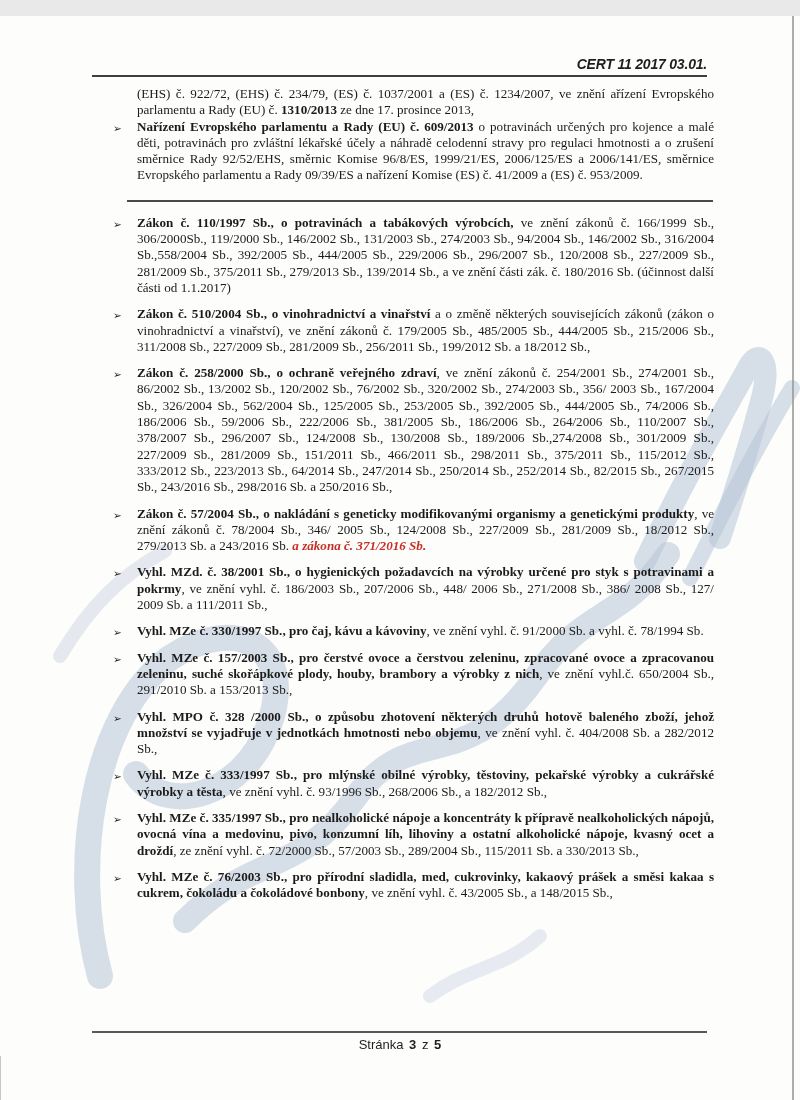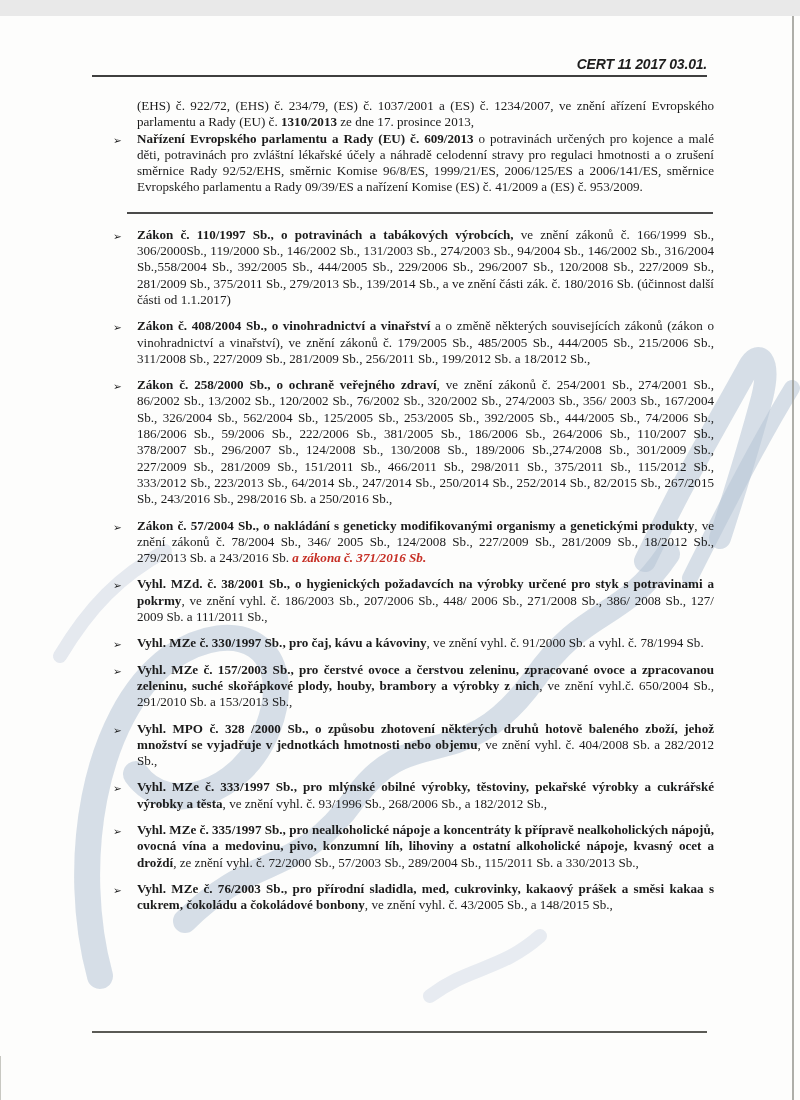--- a/index.html
+++ b/index.html
@@ -12,21 +12,21 @@
   .scan-edge-left{position:absolute;top:1040px;left:0;width:1px;height:60px;background:#c8c8c2;}
 
   .header-code{
     position:absolute;top:40px;left:92px;width:615px;text-align:right;
     font-family:"Liberation Sans", sans-serif;font-style:italic;font-weight:600;
     font-size:14px;letter-spacing:-.2px;color:#1e1e1e;
   }
   .header-rule{position:absolute;top:59px;left:92px;width:615px;height:2px;background:#3f3f3f;}
 
   .content{
-    position:absolute;top:82px;left:137px;width:577px;
+    position:absolute;top:70px;left:137px;width:577px;
     font-size:13.1px;line-height:16.3px;text-align:justify;
   }
   .content p{margin:0;}
   .para{margin:0 0 10px 0;}
   .li{position:relative;margin:0 0 10px 0;}
   .blt{
     position:absolute;left:-24px;top:1px;
     font-family:"DejaVu Sans", sans-serif;font-size:10.5px;color:#1b1b1b;
   }
   b{font-weight:bold;}
@@ -77,21 +77,21 @@
 
     <div class="section-sep"></div>
 
     <div class="li">
       <span class="blt">➢</span>
       <p><b>Zákon č. 110/1997 Sb., o potravinách a tabákových výrobcích,</b><span> ve znění zákonů č. 166/1999 Sb., 306/2000Sb., 119/2000 Sb., 146/2002 Sb., 131/2003 Sb., 274/2003 Sb., 94/2004 Sb., 146/2002 Sb., 316/2004 Sb.,558/2004 Sb., 392/2005 Sb., 444/2005 Sb., 229/2006 Sb., 296/2007 Sb., 120/2008 Sb., 227/2009 Sb., 281/2009 Sb., 375/2011 Sb., 279/2013 Sb., 139/2014 Sb., a ve znění části zák. č. 180/2016 Sb. (účinnost další části od 1.1.2017)</span></p>
     </div>
 
     <div class="li">
       <span class="blt">➢</span>
-      <p><b>Zákon č. 408/2004 Sb., o vinohradnictví a vinařství</b><span> a o změně některých souvisejících zákonů (zákon o vinohradnictví a vinařství), ve znění zákonů č. 179/2005 Sb., 485/2005 Sb., 444/2005 Sb., 215/2006 Sb., 311/2008 Sb., 227/2009 Sb., 281/2009 Sb., 256/2011 Sb., 199/2012 Sb. a 18/2012 Sb.,</span></p>
+      <p><b>Zákon č. 510/2004 Sb., o vinohradnictví a vinařství</b><span> a o změně některých souvisejících zákonů (zákon o vinohradnictví a vinařství), ve znění zákonů č. 179/2005 Sb., 485/2005 Sb., 444/2005 Sb., 215/2006 Sb., 311/2008 Sb., 227/2009 Sb., 281/2009 Sb., 256/2011 Sb., 199/2012 Sb. a 18/2012 Sb.,</span></p>
     </div>
 
     <div class="li">
       <span class="blt">➢</span>
       <p><b>Zákon č. 258/2000 Sb., o ochraně veřejného zdraví</b><span>, ve znění zákonů č. 254/2001 Sb., 274/2001 Sb., 86/2002 Sb., 13/2002 Sb., 120/2002 Sb., 76/2002 Sb., 320/2002 Sb., 274/2003 Sb., 356/ 2003 Sb., 167/2004 Sb., 326/2004 Sb., 562/2004 Sb., 125/2005 Sb., 253/2005 Sb., 392/2005 Sb., 444/2005 Sb., 74/2006 Sb., 186/2006 Sb., 59/2006 Sb., 222/2006 Sb., 381/2005 Sb., 186/2006 Sb., 264/2006 Sb., 110/2007 Sb., 378/2007 Sb., 296/2007 Sb., 124/2008 Sb., 130/2008 Sb., 189/2006 Sb.,274/2008 Sb., 301/2009 Sb., 227/2009 Sb., 281/2009 Sb., 151/2011 Sb., 466/2011 Sb., 298/2011 Sb., 375/2011 Sb., 115/2012 Sb., 333/2012 Sb., 223/2013 Sb., 64/2014 Sb., 247/2014 Sb., 250/2014 Sb., 252/2014 Sb., 82/2015 Sb., 267/2015 Sb., 243/2016 Sb., 298/2016 Sb. a 250/2016 Sb.,</span></p>
     </div>
 
     <div class="li">
       <span class="blt">➢</span>
       <p><b>Zákon č. 57/2004 Sb., o nakládání s geneticky modifikovanými organismy a genetickými produkty</b><span>, ve znění zákonů č. 78/2004 Sb., 346/ 2005 Sb., 124/2008 Sb., 227/2009 Sb., 281/2009 Sb., 18/2012 Sb., 279/2013 Sb. a 243/2016 Sb.</span><span class="red"> a zákona č. 371/2016 Sb.</span></p>
@@ -128,14 +128,15 @@
     </div>
 
     <div class="li">
       <span class="blt">➢</span>
       <p><b>Vyhl. MZe č. 76/2003 Sb., pro přírodní sladidla, med, cukrovinky, kakaový prášek a směsi kakaa s cukrem, čokoládu a čokoládové bonbony</b><span>, ve znění vyhl. č. 43/2005 Sb., a 148/2015 Sb.,</span></p>
     </div>
 
   </div>
 
   <div class="footer-rule"></div>
+  <div class="footer-text"><span>Stránka</span> <b>3</b> <span>z</span> <b>5</b></div>
 
 </div>
 
 </body></html>

